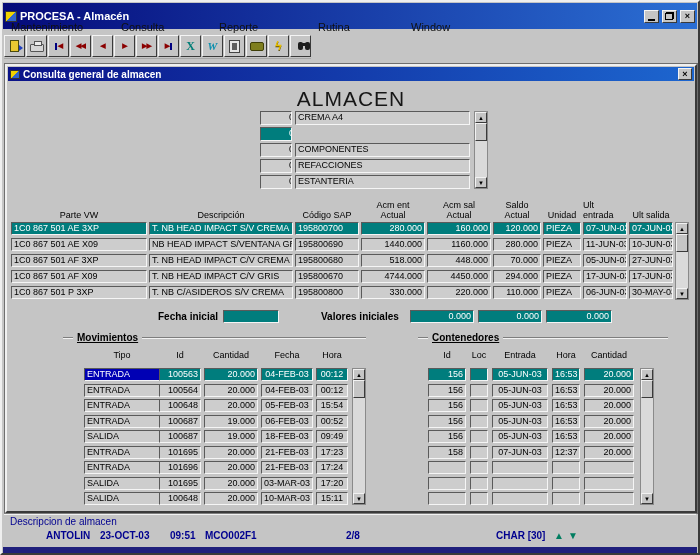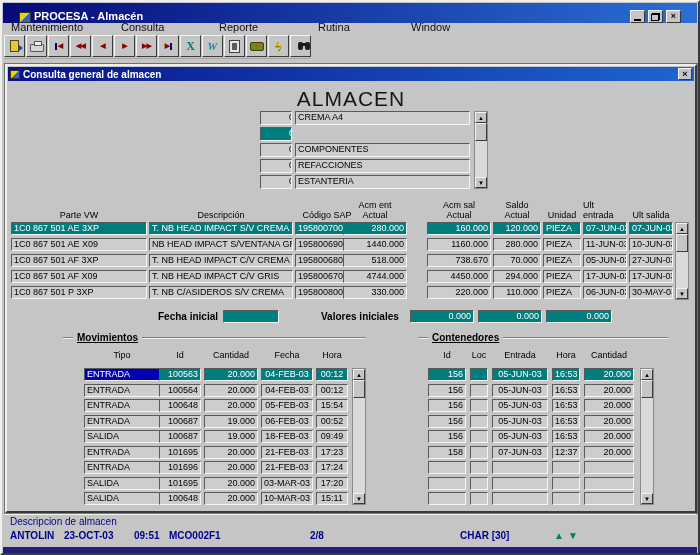--- a/index.html
+++ b/index.html
@@ -4,23 +4,23 @@
 <style>
   * { margin:0; padding:0; box-sizing:border-box; }
   html,body { background:#9a9a9a; }
   .app {
     position:relative; width:700px; height:555px; background:#c5c5c5;
     border:2px solid; border-color:#efefef #3a3a3a #3a3a3a #efefef;
     font-family:"Liberation Sans", sans-serif; overflow:hidden;
   }
   
   .titlebar {
-    position:absolute; left:1px; top:1px; right:1px; height:20px;
+    position:absolute; left:1px; top:1px; right:1px; height:26px;
     background:linear-gradient(90deg,#050a7a,#2b6fd4);
-    display:flex; align-items:flex-end; padding:0 16px; gap:3px;
+    display:flex; align-items:center; padding:0 2px; gap:3px;
   }
   .titlebar .title { flex:1; color:#fff; font-size:11px; font-weight:bold; line-height:14px; white-space:nowrap; }
   .app-ico { width:12px; height:11px; background:linear-gradient(135deg,#f0d200 48%,#2f63d0 52%); border:1px solid #333; }
   .winbtn {
     width:15px; height:13px; background:#c5c5c5; border:1px solid;
     border-color:#f4f4f4 #3a3a3a #3a3a3a #f4f4f4;
     display:flex; align-items:center; justify-content:center;
     font-size:9px; font-weight:bold; color:#000; line-height:9px;
   }
   .glyph-min { display:block; width:7px; height:2px; background:#000; margin-top:7px; }
@@ -78,21 +78,21 @@
   .cell.r { text-align:right; } .cell.c { text-align:center; }
   .lbl { position:absolute; font-size:10px; font-weight:bold; color:#000; white-space:nowrap; }
   .hdr { position:absolute; font-size:9px; color:#000; text-align:center; white-space:nowrap; }
   
   .lb-num { left:252px; width:27px; text-align:center; }
   .lb-txt { left:287px; width:175px; height:14px; line-height:11px; }
   .lb-numh { height:14px; line-height:11px;padding-left:28px; }
   .lr0{top:29px}.lr1{top:45px}.lr2{top:61px}.lr3{top:77px}.lr4{top:93px}
   
   .mc0{left:3px;width:136px}.mc1{left:141px;width:144px}.mc2{left:287px;width:64px}
-  .mc3{left:335px;width:64px}.mc4{left:419px;width:64px}.mc5{left:485px;width:48px}
+  .mc3{left:353px;width:64px}.mc4{left:419px;width:64px}.mc5{left:485px;width:48px}
   .mc6{left:535px;width:38px}.mc7{left:575px;width:44px}.mc8{left:621px;width:44px}
   .mh { position:absolute; top:108px; height:30px; display:flex; flex-direction:column; justify-content:flex-end; align-items:center; font-size:9px; line-height:10px; }
   .mr0{top:140px}.mr1{top:156px}.mr2{top:172px}.mr3{top:188px}.mr4{top:204px}
   
   .vc0{left:76px;width:76px}.vc1{left:151px;width:42px}.vc2{left:196px;width:54px}
   .vc3{left:253px;width:52px}.vc4{left:308px;width:32px}
   
   .cc0{left:420px;width:38px}.cc1{left:462px;width:18px}.cc2{left:484px;width:56px}
   .cc3{left:544px;width:28px}.cc4{left:576px;width:50px}
   .vr0{top:286px}.vr1{top:302px}.vr2{top:317px}.vr3{top:333px}.vr4{top:348px}
@@ -107,21 +107,21 @@
   .sb { position:absolute; width:14px; background:#dadada; border:1px solid #8a8a8a; display:flex; flex-direction:column; }
   .sb-btn, .sb-thumb {
     background:#c5c5c5; border:1px solid; border-color:#f2f2f2 #3a3a3a #3a3a3a #f2f2f2;
     font-size:6px; line-height:10px; text-align:center; color:#000; flex:0 0 auto;
   }
   .sb-btn { height:11px; } .sb-thumb { height:18px; }
   .sb-fill { flex:1 1 auto; }
   
   .divider { position:absolute; top:511px; left:2px; right:2px; height:2px; border-top:1px solid #7e7e7e; border-bottom:1px solid #f2f2f2; }
   .status { position:absolute; font-size:10px; color:#00008f; white-space:nowrap; }
-  .status.b { font-weight:bold; }
+  .status.b { font-weight:bold;margin-left:36px; }
   .st-arrow { position:absolute; font-size:10px; color:#007d60; font-weight:bold; }
   .bottom-strip { position:absolute; left:1px; right:1px; top:545px; height:6px; background:#20207c; }
 </style>
 </head>
 <body>
 
 <div class="app">
 
   <div class="titlebar">
     <span class="app-ico"></span>
@@ -274,21 +274,21 @@
       <div class="cell mc4 mr1 r">1160.000</div>
       <div class="cell mc5 mr1 r">280.000</div>
       <div class="cell mc6 mr1">PIEZA</div>
       <div class="cell mc7 mr1 c">11-JUN-03</div>
       <div class="cell mc8 mr1 c">10-JUN-03</div>
 
       <div class="cell mc0 mr2">1C0 867 501 AF 3XP</div>
       <div class="cell mc1 mr2">T. NB HEAD IMPACT C/V CREMA</div>
       <div class="cell mc2 mr2">195800680</div>
       <div class="cell mc3 mr2 r">518.000</div>
-      <div class="cell mc4 mr2 r">738.670</div>
+      <div class="cell mc4 mr2 r">448.000</div>
       <div class="cell mc5 mr2 r">70.000</div>
       <div class="cell mc6 mr2">PIEZA</div>
       <div class="cell mc7 mr2 c">05-JUN-03</div>
       <div class="cell mc8 mr2 c">27-JUN-03</div>
 
       <div class="cell mc0 mr3">1C0 867 501 AF X09</div>
       <div class="cell mc1 mr3">T. NB HEAD IMPACT C/V GRIS</div>
       <div class="cell mc2 mr3">195800670</div>
       <div class="cell mc3 mr3 r">4744.000</div>
       <div class="cell mc4 mr3 r">4450.000</div>

